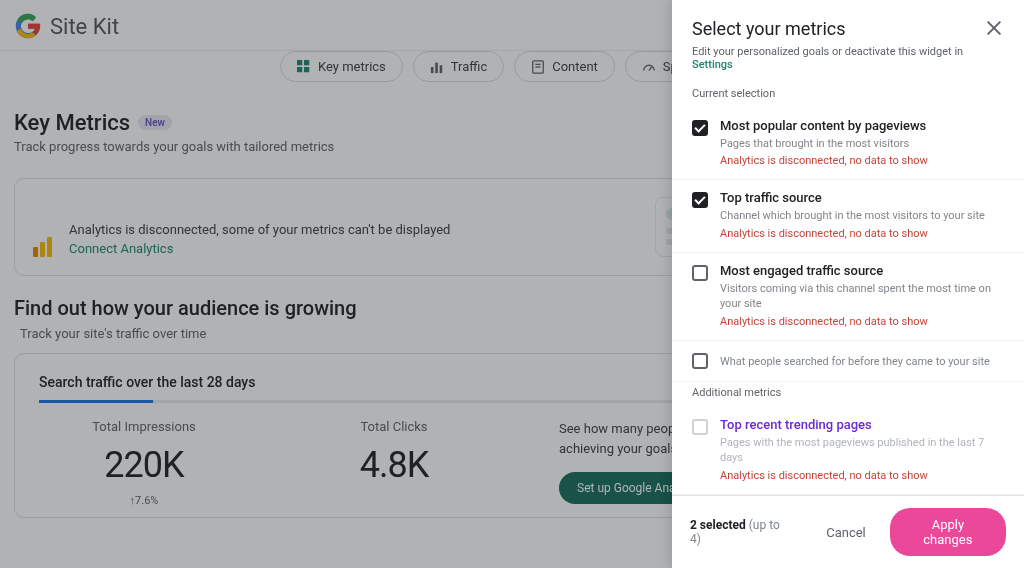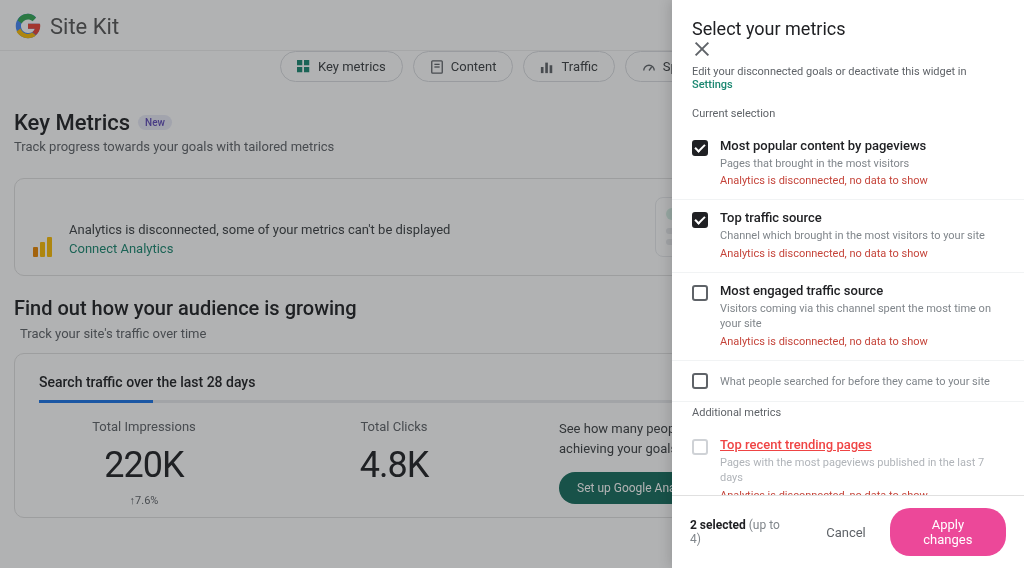--- a/index.html
+++ b/index.html
@@ -46,38 +46,38 @@
 .stat-value { font-size: 36px; font-weight: 400; color: #202124; letter-spacing: -1px; text-align: center; }
 .stat-delta { font-size: 11px; color: #5f6368; margin-top: 8px; }
 .promo { flex: 1; padding: 0 0 0 20px; font-size: 13px; color: #3c4043; line-height: 1.5; }
 .promo-btn { margin-top: 14px; background: #146c5c; color: #fff; border: none; border-radius: 20px; padding: 9px 18px; font-size: 12px; cursor: pointer; }
 
 
 .scrim { position: absolute; inset: 0; background: rgba(32,33,36,.35); }
 
 
 .panel { position: absolute; top: 0; right: 0; width: 352px; height: 100%; background: #fff; display: flex; flex-direction: column; box-shadow: -2px 0 12px rgba(0,0,0,.15); }
-.p-head { padding: 18px 20px 6px; display: flex; align-items: flex-start; flex-direction: column; }
+.p-head { padding: 18px 20px 6px; display: flex; align-items: flex-start; }
 .p-title { font-size: 18px; font-weight: 400; color: #202124; flex: 1; }
 .close { width: 20px; height: 20px; cursor: pointer; position: relative; color:#5f6368; }
 .close::before, .close::after { content:''; position:absolute; left:9px; top:1px; width:2px; height:18px; background:#5f6368; }
 .close::before { transform: rotate(45deg); }
 .close::after { transform: rotate(-45deg); }
 .p-sub { font-size: 11px; color: #5f6368; padding: 0 20px 12px; }
 .p-sub a { color: #1a8770; font-weight: 500; text-decoration: none; }
 .p-group-label { font-size: 11px; color: #5f6368; padding: 4px 20px 8px; }
 .p-list { flex: 1; overflow-y: auto; }
 .metric { display: flex; gap: 12px; padding: 10px 20px 12px; border-bottom: 1px solid #f1f3f4; }
 .cb { width: 16px; height: 16px; border: 2px solid #5f6368; border-radius: 3px; flex-shrink: 0; position: relative; cursor: pointer; margin-top: 2px; }
 .cb.checked { background: #202124; border-color: #202124; }
 .cb.checked::after { content:''; position:absolute; left:3px; top:0px; width:4px; height:8px; border: solid #fff; border-width: 0 2px 2px 0; transform: rotate(45deg); }
 .cb.disabled { border-color: #cfd2d6; }
 .m-body { flex: 1; }
 .m-title { font-size: 13px; font-weight: 500; color: #202124; }
-.m-title.disabled { color: #ef4444; text-decoration: underline; }
+.m-title.disabled { color: #6d28d9; }
 .m-desc { font-size: 11px; color: #80868b; margin-top: 3px; line-height: 1.4; }
 .m-desc.disabled { color: #b0b4b9; }
 .m-warn { font-size: 11px; color: #c5443a; margin-top: 3px; }
 .p-foot { border-top: 1px solid #e0e0e0; padding: 12px 18px; display: flex; align-items: center; gap: 14px; }
 .sel-count { font-size: 12px; color: #202124; }
 .sel-count strong { font-weight: 700; }
 .sel-count span { color: #80868b; }
 .spacer { flex: 1; }
 .btn-cancel { background: none; border: none; font-size: 13px; color: #5f6368; cursor: pointer; padding: 8px 10px; }
 .btn-apply { background: #ec4899; color: #fff; border: none; border-radius: 20px; padding: 9px 18px; font-size: 13px; cursor: pointer; }
@@ -100,33 +100,33 @@
         <svg class="pic" viewBox="0 0 16 16">
           <rect width="6" height="6" fill="#1a8770"></rect>
           <rect x="8" width="6" height="6" fill="#1a8770"></rect>
           <rect y="8" width="6" height="6" fill="#1a8770"></rect>
           <rect x="8" y="8" width="6" height="6" fill="#1a8770"></rect>
         </svg>
         <span>Key metrics</span>
       </div>
     <div class="tab">
         <svg class="pic" viewBox="0 0 16 16">
+          <rect x="1" y="8" width="3" height="7" fill="#5f6368"></rect>
+          <rect x="6" y="3" width="3" height="12" fill="#5f6368"></rect>
+          <rect x="11" y="6" width="3" height="9" fill="#5f6368"></rect>
+        </svg>
+        <span>Traffic</span>
+      </div>
+    <div class="tab">
+        <svg class="pic" viewBox="0 0 16 16">
           <rect x="2" y="1" width="12" height="14" rx="1" fill="none" stroke="#5f6368" stroke-width="1.5"></rect>
           <line x1="5" y1="5" x2="11" y2="5" stroke="#5f6368" stroke-width="1.5"></line>
           <line x1="5" y1="8" x2="11" y2="8" stroke="#5f6368" stroke-width="1.5"></line>
         </svg>
         <span>Content</span>
-      </div>
-    <div class="tab">
-        <svg class="pic" viewBox="0 0 16 16">
-          <rect x="1" y="8" width="3" height="7" fill="#5f6368"></rect>
-          <rect x="6" y="3" width="3" height="12" fill="#5f6368"></rect>
-          <rect x="11" y="6" width="3" height="9" fill="#5f6368"></rect>
-        </svg>
-        <span>Traffic</span>
       </div>
     <div class="tab">
         <svg class="pic" viewBox="0 0 16 16">
           <path d="M2 12a6 6 0 0 1 12 0" fill="none" stroke="#5f6368" stroke-width="1.5"></path>
           <line x1="8" y1="12" x2="11" y2="8" stroke="#5f6368" stroke-width="1.5"></line>
         </svg>
         <span>Speed</span>
       </div>
   </div>
 
@@ -191,21 +191,21 @@
   </div>
 </div>
 
 <div class="scrim"></div>
 
 <div class="panel">
   <div class="p-head">
     <div class="p-title">Select your metrics</div>
     <div class="close"></div>
   </div>
-  <div class="p-sub"><span>Edit your disconnected goals or deactivate this widget in </span><a>Settings</a></div>
+  <div class="p-sub"><span>Edit your personalized goals or deactivate this widget in </span><a>Settings</a></div>
 
   <div class="p-list">
     <div class="p-group-label">Current selection</div>
 
     <div class="metric">
       <div class="cb checked"></div>
       <div class="m-body">
         <div class="m-title">Most popular content by pageviews</div>
         <div class="m-desc">Pages that brought in the most visitors</div>
         <div class="m-warn">Analytics is disconnected, no data to show</div>

